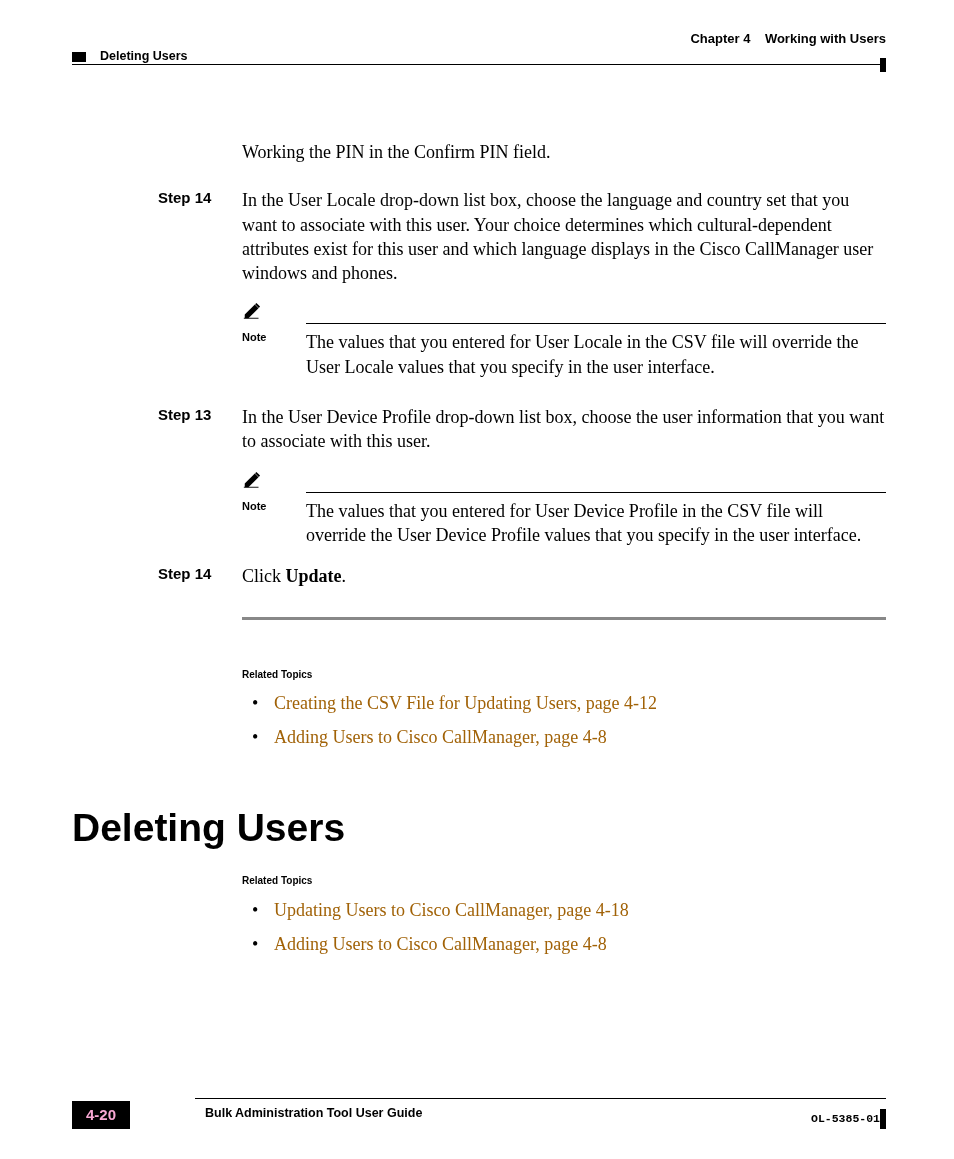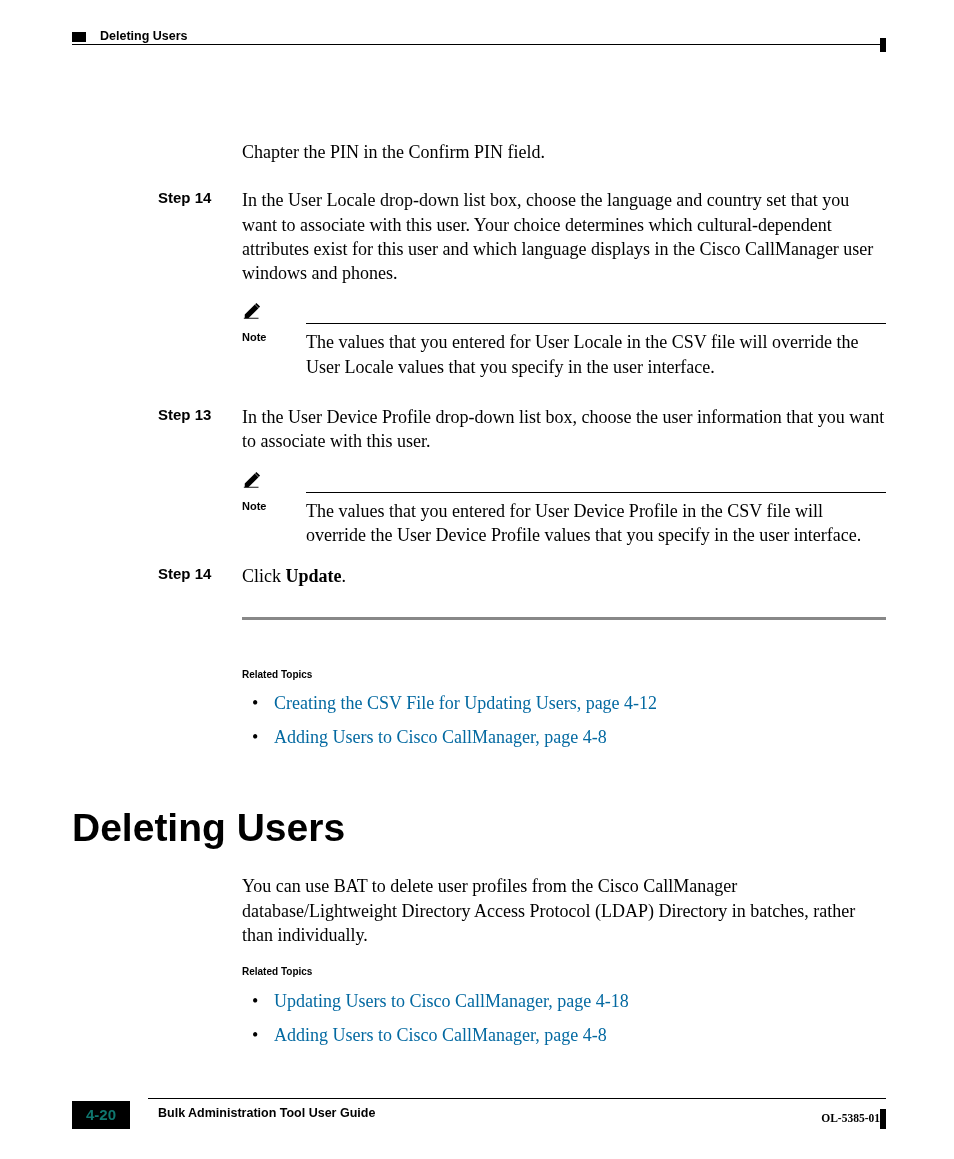--- a/index.html
+++ b/index.html
@@ -124,21 +124,21 @@
   }
   ul.links li::before {
     content: "•";
     position: absolute;
     left: 0;
     top: 0;
     font-size: 18px;
     color: #000;
   }
   .xref {
-    color: #0369a1;
+    color: #a16207;
     text-decoration: none;
   }
   .h1 {
     font-family: Arial, Helvetica, sans-serif;
     font-weight: bold;
     font-size: 39px;
     margin-left: 0;
     margin-top: 52px;
     margin-bottom: 20px;
   }
@@ -163,58 +163,61 @@
     margin-top: -18px;
     background: #fff;
     display: inline-block;
     padding-right: 6px;
   }
   .page-badge {
     position: absolute;
     left: 0;
     bottom: -6px;
     background: #000;
-    color: #0f766e;
+    color: #f9a8d4;
     font-family: Arial, Helvetica, sans-serif;
     font-weight: bold;
     font-size: 15px;
     padding: 4px 14px;
   }
   .footer-code {
     position: absolute;
     right: 6px;
     bottom: -4px;
-    font-family: Liberation Serif, serif;
+    font-family: Liberation Mono, monospace;
     font-weight: bold;
     font-size: 11.5px;
   }
   .footer-rbar {
     position: absolute;
     right: 0;
     bottom: -6px;
     width: 6px;
     height: 20px;
     background: #000;
   }
 </style>
 </head>
 <body>
 
 <div class="header">
+  <div class="header-top">
+    <span>Chapter 4</span>&nbsp;&nbsp;&nbsp;&nbsp;<span>Working with Users</span>
+  </div>
   <div class="header-sub">
     <span class="header-lbar"></span>
     <span class="header-section">Deleting Users</span>
     <div class="header-rule"></div>
     <span class="header-rmark"></span>
   </div>
 </div>
 
 <div class="content">
 
-  <p class="intro">Chapter the PIN in the Confirm PIN field.</p>
+  <p class="intro">Working the PIN in the Confirm PIN field.</p>
 
   <div class="step-row">
     <span class="step-label">Step 14</span>
     <p>In the User Locale drop-down list box, choose the language and country set that you want to associate with this user. Your choice determines which cultural-dependent attributes exist for this user and which language displays in the Cisco CallManager user windows and phones.</p>
     <div class="note-block">
       <span class="note-icon">
         <svg viewBox="0 0 24 24">
             <path d="M3 17l11-11 4 4-11 11H3v-4z" fill="#000"></path>
             <path d="M15 5l4 4" stroke="#000" stroke-width="2"></path>
             <path d="M2 21h16" stroke="#000" stroke-width="1"></path>
@@ -261,32 +264,31 @@
     <ul class="links">
       <li><a class="xref">Creating the CSV File for Updating Users, page 4-12</a></li>
       <li><a class="xref">Adding Users to Cisco CallManager, page 4-8</a></li>
     </ul>
   </div>
 </div>
 
 <h1 class="h1">Deleting Users</h1>
 
 <div class="content">
-  <p class="para">You can use BAT to delete user profiles from the Cisco CallManager database/Lightweight Directory Access Protocol (LDAP) Directory in batches, rather than individually.</p>
 
   <div>
     <div class="related-heading">Related Topics</div>
     <ul class="links">
       <li><a class="xref">Updating Users to Cisco CallManager, page 4-18</a></li>
       <li><a class="xref">Adding Users to Cisco CallManager, page 4-8</a></li>
     </ul>
   </div>
 </div>
 
 <div class="footer">
-  <div style="position:relative;">
+  <div style="position:relative;padding-left:47px;">
     <div class="footer-rule"></div>
     <span class="footer-title">Bulk Administration Tool User Guide</span>
   </div>
   <span class="page-badge">4-20</span>
   <span class="footer-code">OL-5385-01</span>
   <span class="footer-rbar"></span>
 </div>
 
 </body></html>

